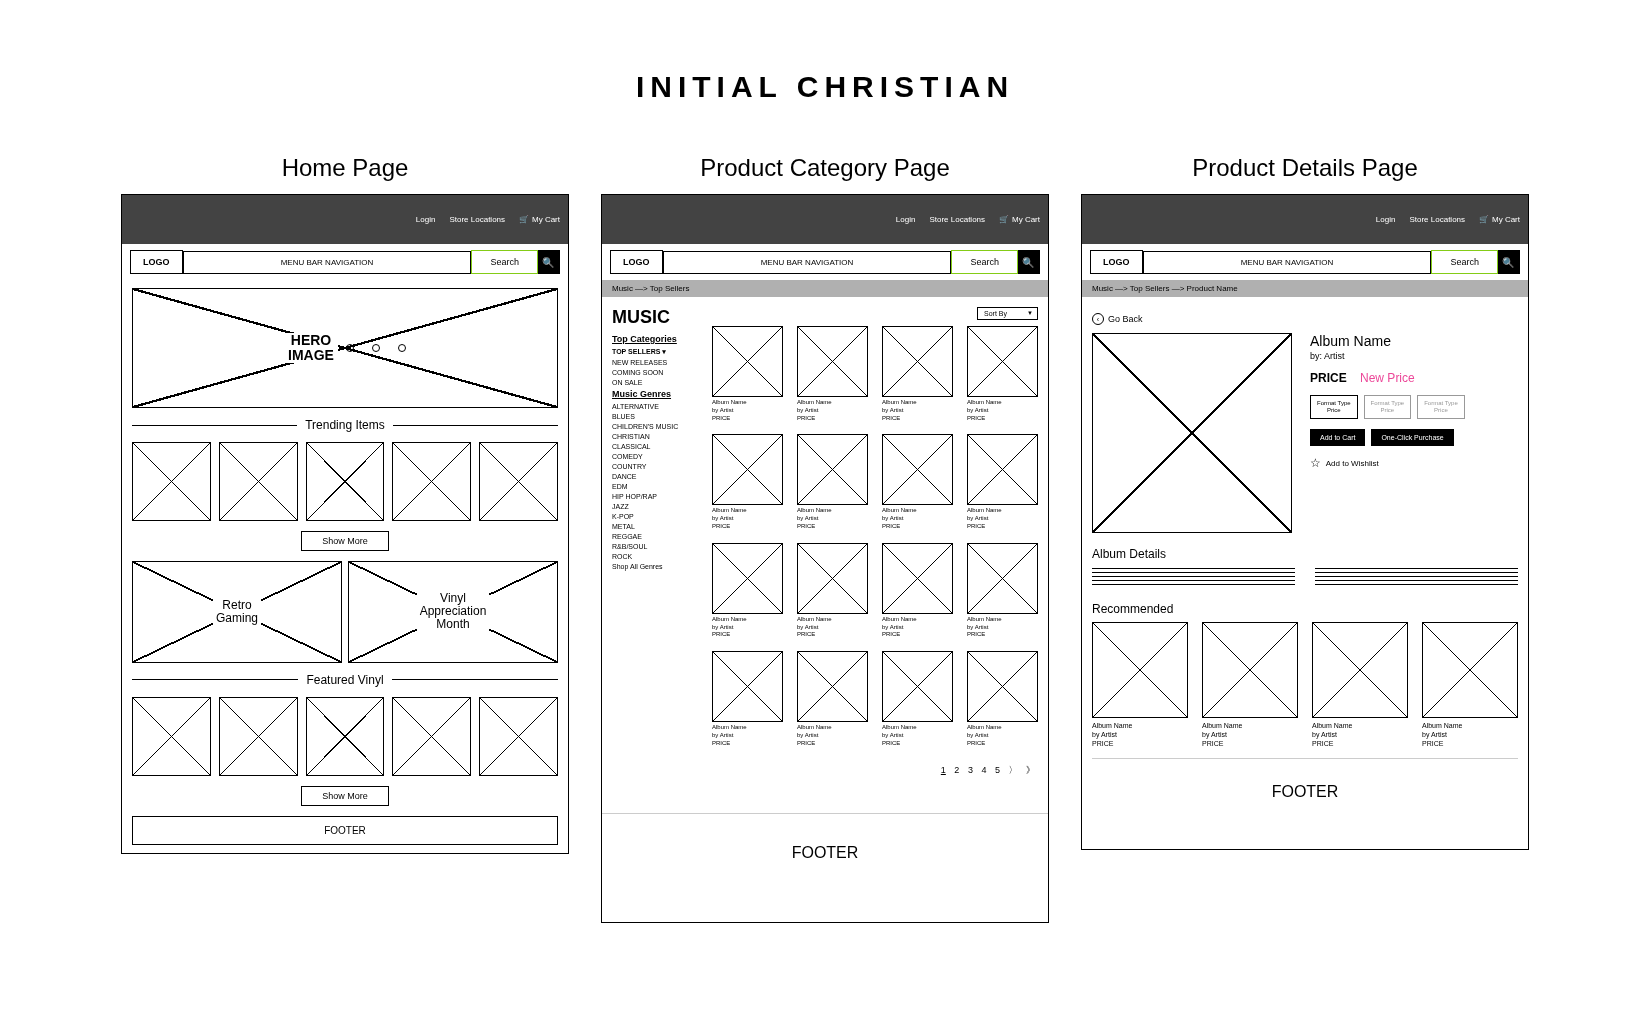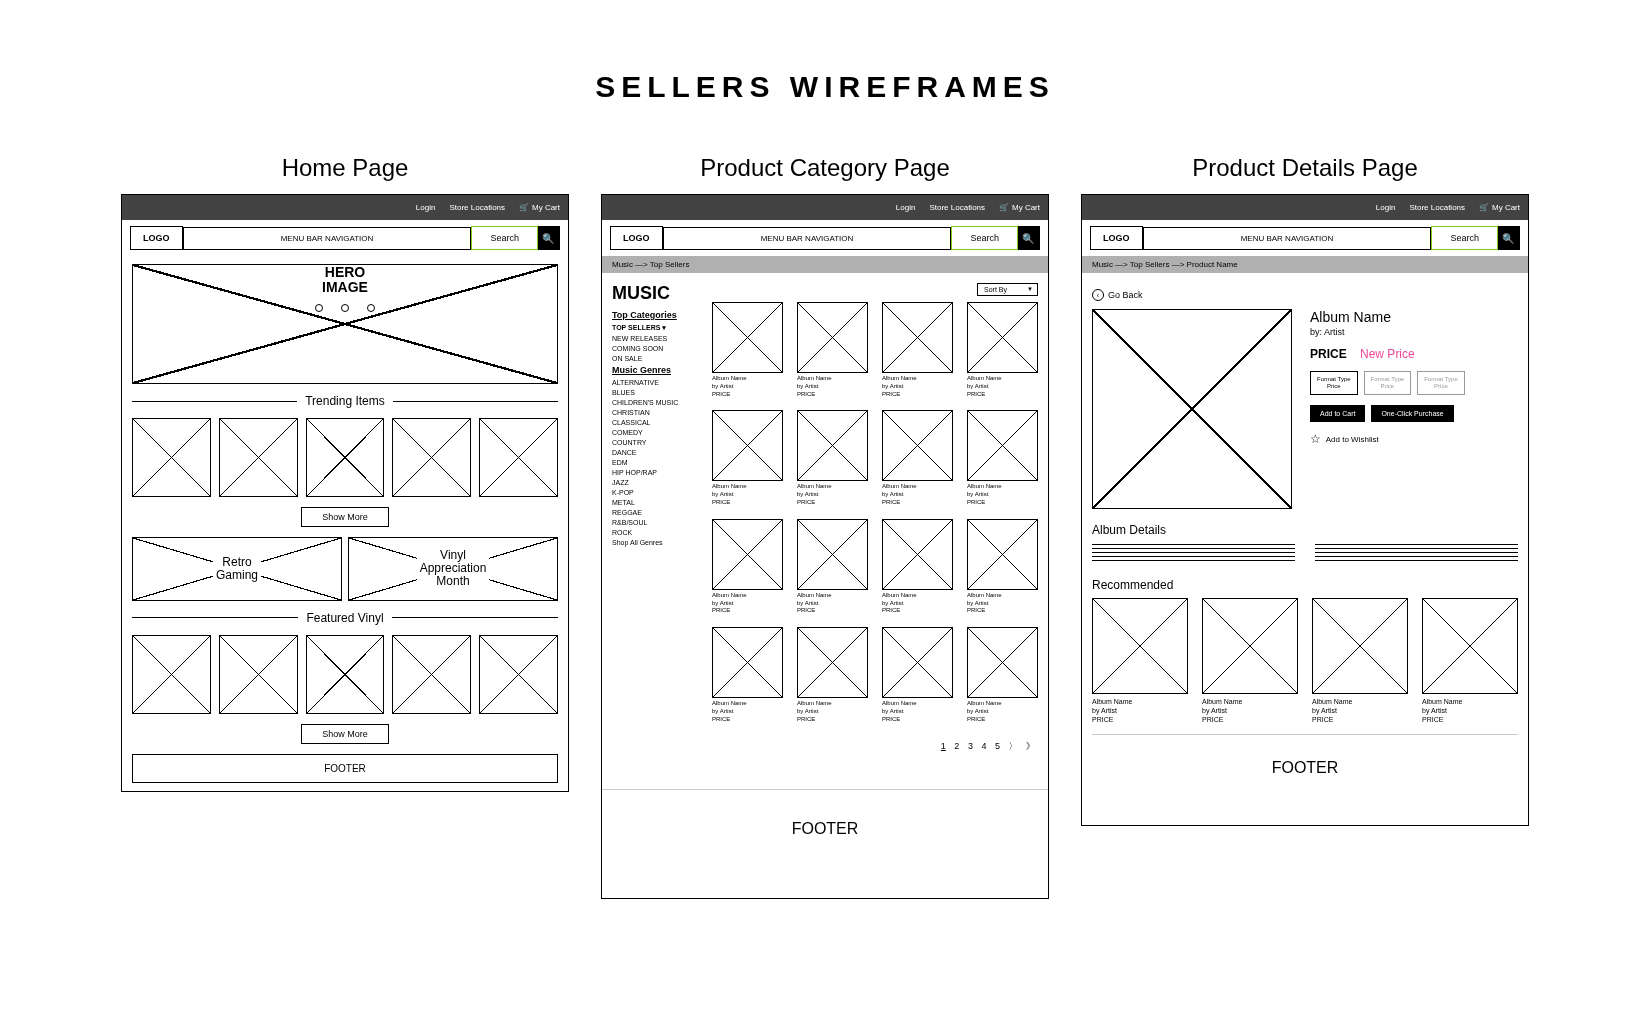--- a/index.html
+++ b/index.html
@@ -2,44 +2,44 @@
 <html><head>
 <meta charset="utf-8">
 <style>
 *{box-sizing:border-box;margin:0;padding:0;font-family:Arial,Helvetica,sans-serif}
 body{background:#fff;padding:40px 50px}
 .title{text-align:center;font-size:30px;font-weight:700;letter-spacing:6px;margin:30px 0 50px}
 .panels{display:flex;gap:32px;justify-content:center}
 .panel{flex:1;max-width:448px}
 .panel h2{text-align:center;font-weight:400;font-size:24px;margin-bottom:12px}
 .frame{border:1px solid #000;background:#fff}
-.topbar{background:#434343;color:#fff;font-size:8px;padding:8px 8px;display:flex;justify-content:flex-end;gap:14px}
+.topbar{background:#434343;color:#fff;font-size:8px;padding:20px 8px;display:flex;justify-content:flex-end;gap:14px}
 .topbar span{cursor:pointer}
 .nav-row{display:flex;padding:6px 8px;align-items:center}
 .logo-box{border:1px solid #000;padding:6px 12px;font-size:9px;font-weight:700}
 .menu-box{border:1px solid #000;flex:1;text-align:center;padding:6px;font-size:8px}
 .search-box{border:1px solid #84cc16;padding:6px 18px;font-size:9px}
 .search-btn{background:#000;color:#fff;width:22px;height:24px;display:flex;align-items:center;justify-content:center;font-size:10px}
 .crumbs{background:#b0b0b0;color:#000;font-size:8px;padding:4px 10px}
 .body{padding:8px 10px}
 .placeholder{border:1px solid #000;position:relative;background:#fff}
 .placeholder::before,.placeholder::after{content:"";position:absolute;top:0;left:0;right:0;bottom:0}
 .placeholder::before{background:linear-gradient(to bottom right,transparent 49.5%,#000 49.5%,#000 50.5%,transparent 50.5%)}
 .placeholder::after{background:linear-gradient(to bottom left,transparent 49.5%,#000 49.5%,#000 50.5%,transparent 50.5%)}
-.hero{height:120px;display:flex;flex-direction:column;align-items:center;justify-content:flex-start;gap:8px}
+.hero{height:120px;display:flex;align-items:center;justify-content:center;gap:8px}
 .hero-text{position:relative;z-index:1;background:#fff;padding:0 4px;font-weight:700;font-size:14px;text-align:center;line-height:1.1}
 .dots{position:relative;z-index:1;display:flex;gap:18px}
 .dot{width:8px;height:8px;border:1px solid #000;border-radius:50%}
 .sec-label{display:flex;align-items:center;gap:8px;margin:10px 0;font-size:12px}
 .sec-label::before,.sec-label::after{content:"";flex:1;height:1px;background:#000}
 .img-row{display:flex;gap:8px;justify-content:space-between}
 .img-row .placeholder{flex:1;aspect-ratio:1}
 .btn{border:1px solid #000;padding:4px 20px;font-size:9px;margin:10px auto;display:block;width:fit-content;background:#fff}
 .split{display:flex;gap:6px}
-.split .placeholder{flex:1;height:64px;display:flex;align-items:center;justify-content:center}
+.split .placeholder{flex:1;height:102px;display:flex;align-items:center;justify-content:center}
 .centered-label{position:relative;z-index:1;background:#fff;padding:0 3px;font-size:12px;text-align:center;line-height:1.1}
 .footer{border:1px solid #000;text-align:center;padding:8px;font-size:10px;margin-top:8px}
 
 .cat-body{display:flex;gap:10px;padding:10px}
 .cat-side{width:90px;font-size:7px}
 .cat-side h3{font-size:18px;font-weight:700;margin-bottom:6px}
 .cat-side .hdr{font-size:9px;font-weight:700;text-decoration:underline;margin:2px 0 4px}
 .cat-side div{margin:3px 0}
 .cat-grid{flex:1}
 .sort{display:flex;justify-content:flex-end;margin-bottom:6px}
@@ -74,21 +74,21 @@
 .lines>div{flex:1}
 .line{height:1px;background:#000;margin:3px 0}
 .rec-row{display:flex;gap:14px;justify-content:space-between;margin-top:6px}
 .rec-row .card{flex:1}
 .rec-row .placeholder{aspect-ratio:1;margin-bottom:3px}
 .cart-icon{display:inline-block;margin-right:3px}
 </style>
 </head>
 <body>
 
-<div class="title">SELLERS WIREFRAMES</div>
+<div class="title">INITIAL CHRISTIAN</div>
 
 <div class="panels">
 
 <div class="panel">
 <h2>Home Page</h2>
 <div class="frame">
   <div class="topbar">
     <span>Login</span>
     <span>Store Locations</span>
     <span><span class="cart-icon">🛒</span><span>My Cart</span></span>

